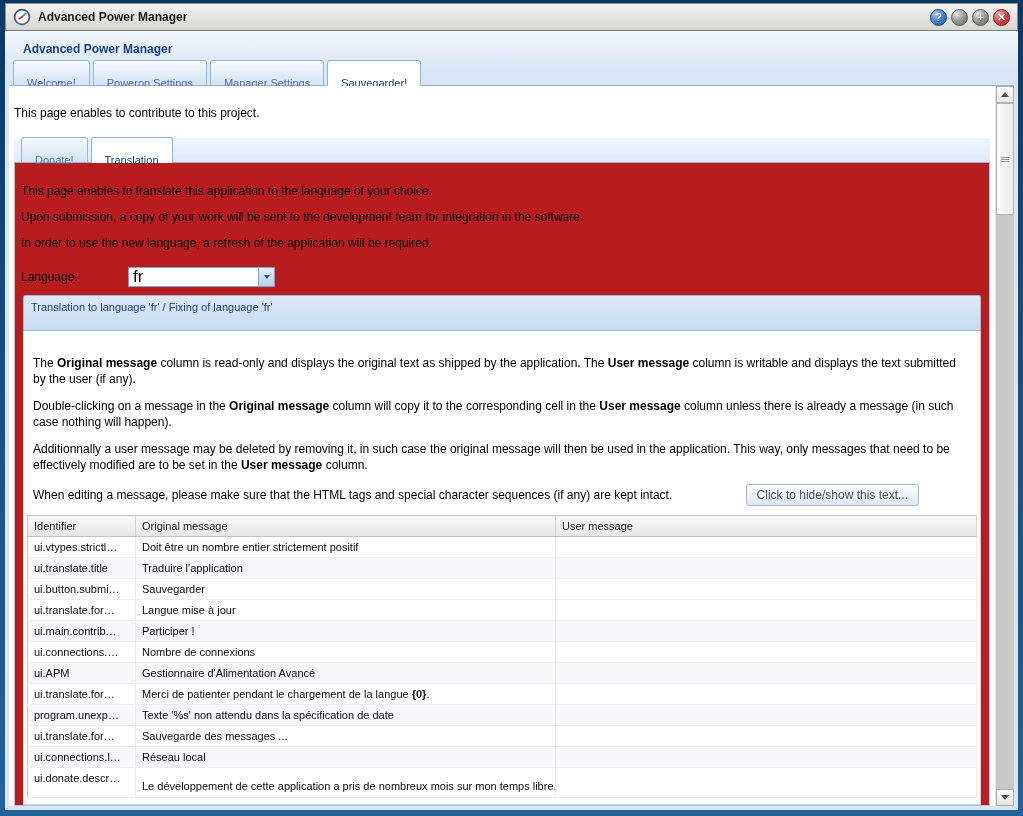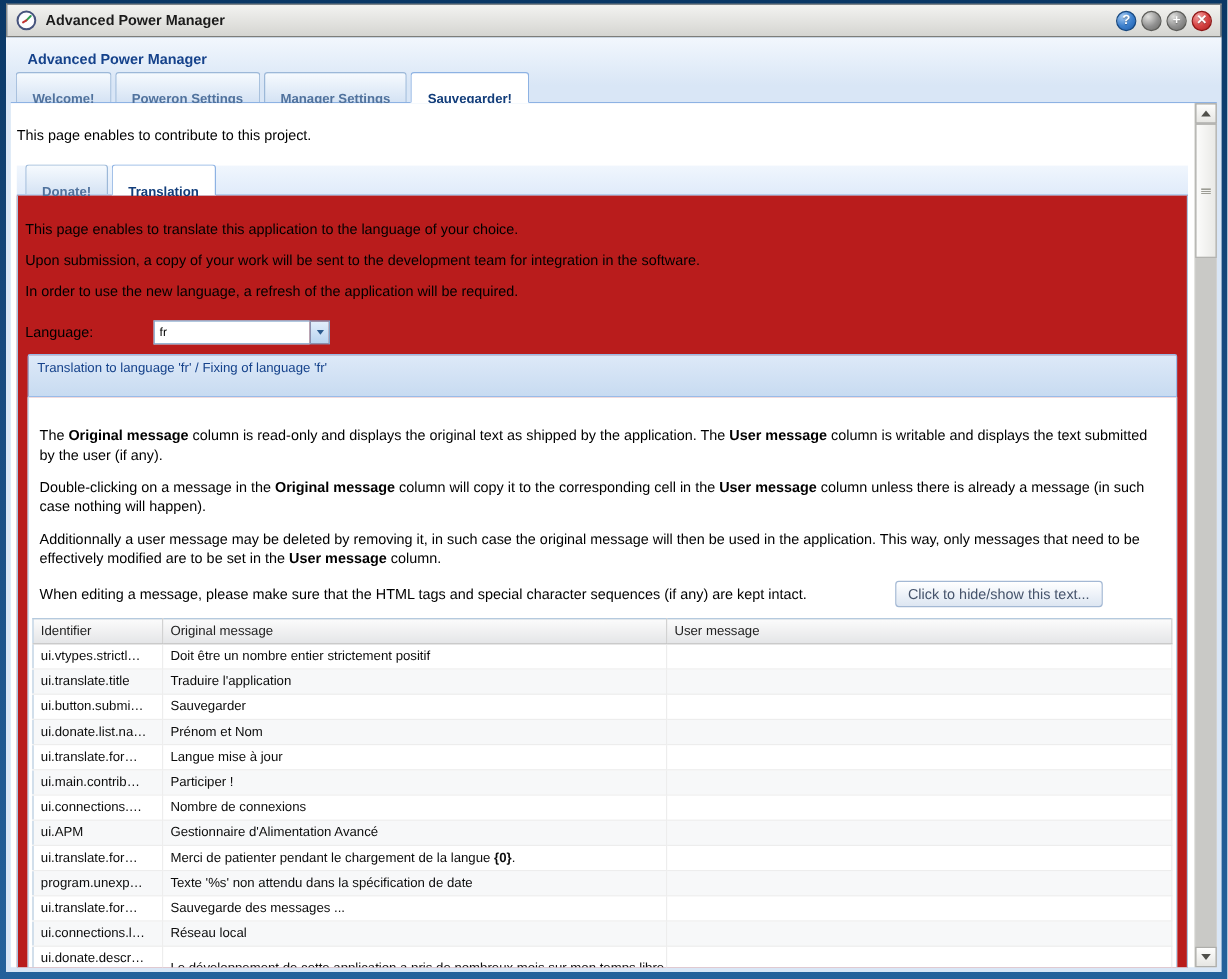--- a/index.html
+++ b/index.html
@@ -44,21 +44,21 @@
     margin-top:3px; height:22px; line-height:22px; padding-left:14px;
     font-size:12px; font-weight:bold; color:#15428b; flex:0 0 auto;
   }
   .tabstrip {
     height:26px; flex:0 0 auto; padding-left:4px;
     border-bottom:1px solid #8db2e3;
     display:flex; align-items:flex-end;
   }
   .tab {
     display:inline-block; height:22px; line-height:20px; padding:12px 13px;
-    margin-right:3px; font-size:11px; font-weight:bold;
+    margin-right:3px; font-size:11px; font-weight:normal;
     border:1px solid #9cb8d8; border-bottom:none; border-radius:3px 3px 0 0;
     background:linear-gradient(#f6fafe,#d5e3f4); color:#50729d; cursor:pointer;
   }
   .tab.active {
     background:#fff; color:#123d7a; border-color:#8db2e3;
     margin-bottom:-1px; border-bottom:1px solid #fff; height:23px;
   }
   
   .content { flex:1; min-height:0; background:#fff; position:relative; }
   .scrollarea { position:absolute; left:0; top:0; right:19px; bottom:0; overflow:hidden; }
@@ -95,21 +95,21 @@
     border:1px solid #a9c4e2; border-top:none;
     padding-top:20px;
   }
   .para { font-size:12px; color:#000; line-height:16px; margin:0 0 10px 6px; }
   
   .lang-row { display:flex; align-items:center; margin:16px 0 8px 6px; }
   .lang-label { font-size:12px; color:#000; width:107px; }
   .combo { display:flex; align-items:stretch; height:20px; }
   .combo-input {
     width:130px; border:1px solid #7fa3c9; border-right:none;
-    font-family:"Liberation Sans",sans-serif; font-size:10px; padding:2px 4px; color:#000; outline:none;
+    font-family:"Liberation Sans",sans-serif; font-size:17px; padding:2px 4px; color:#000; outline:none;
   }
   .combo-trigger {
     width:17px; background:linear-gradient(#e2eefb,#b9d3ef);
     border:1px solid #7fa3c9; display:flex; align-items:center; justify-content:center; cursor:pointer;
   }
   .chev { width:0; height:0; border-left:3px solid transparent; border-right:3px solid transparent; border-top:4px solid #2c5a8e; }
   
   .fieldset { margin:8px 8px 0 8px; }
   .fs-header {
     height:36px; line-height:22px; padding-left:7px;
@@ -238,25 +238,20 @@
                     <tr class="alt">
                       <td class="c-id">ui.translate.title</td>
                       <td class="c-orig"><span>Traduire l'application</span></td>
                       <td class="c-user"></td>
                     </tr>
                     <tr>
                       <td class="c-id">ui.button.submi…</td>
                       <td class="c-orig"><span>Sauvegarder</span></td>
                       <td class="c-user"></td>
                     </tr>
-                    <tr class="alt">
-                      <td class="c-id">ui.donate.list.na…</td>
-                      <td class="c-orig"><span>Prénom et Nom</span></td>
-                      <td class="c-user"></td>
-                    </tr>
                     <tr>
                       <td class="c-id">ui.translate.for…</td>
                       <td class="c-orig"><span>Langue mise à jour</span></td>
                       <td class="c-user"></td>
                     </tr>
                     <tr class="alt">
                       <td class="c-id">ui.main.contrib…</td>
                       <td class="c-orig"><span>Participer !</span></td>
                       <td class="c-user"></td>
                     </tr>

